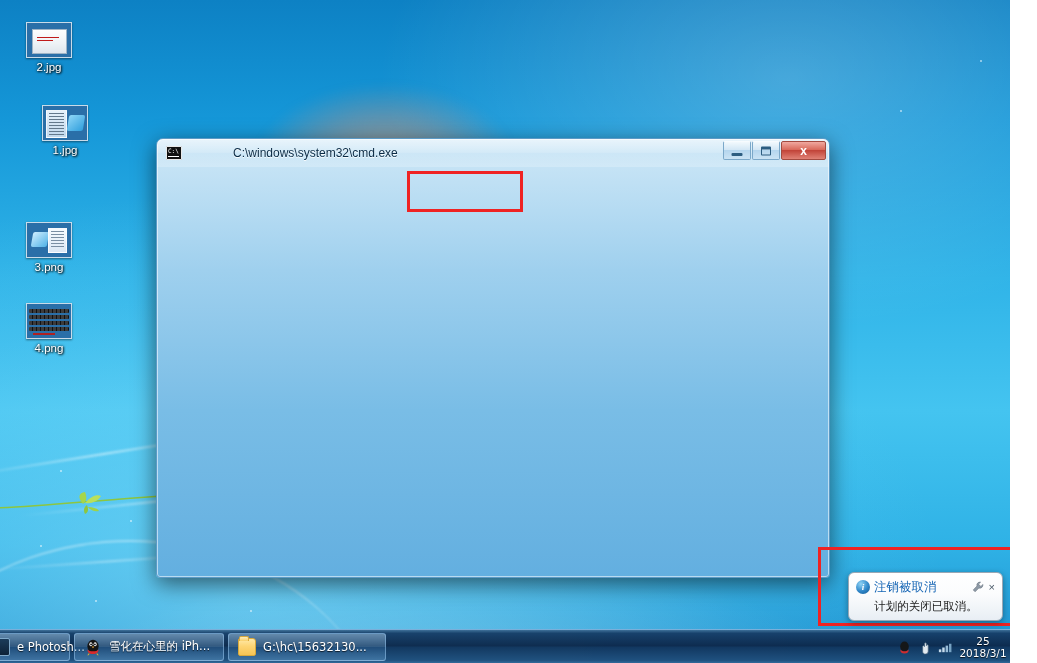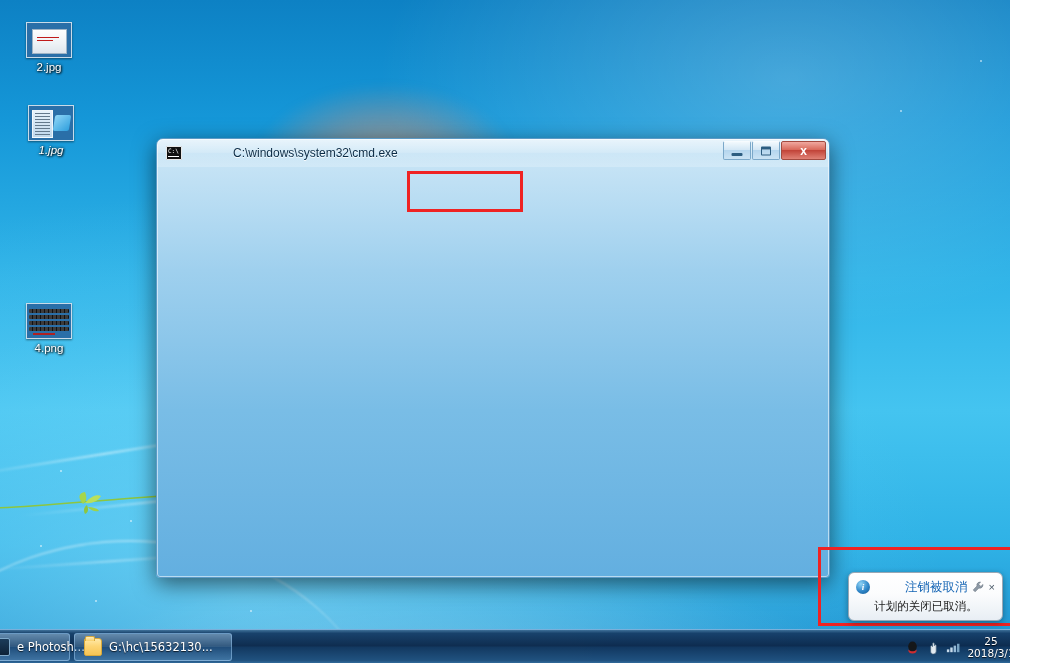--- a/index.html
+++ b/index.html
@@ -369,21 +369,20 @@
     font-weight: bold;
     font-family: "Liberation Serif", serif;
     line-height: 1;
   }
   .balloon-title {
     font-size: 12.5px;
     color: #1464b4;
     font-family: Liberation Sans, sans-serif;
     white-space: nowrap;
     flex: 1 1 auto;
-    text-align: right;
   }
   .wrench-icon {
     width: 12px; height: 12px;
     flex: 0 0 auto;
   }
   .balloon-close {
     font-size: 11px;
     color: #4a5a68;
     font-family: "Liberation Sans", sans-serif;
     cursor: pointer;
@@ -471,21 +470,21 @@
     background: linear-gradient(180deg,#1b3c5a,#0d2237);
     border: 1px solid #7fa9c9;
     border-radius: 2px;
   }
 
   
   .ico-qq svg { display: block; }
 
   .tray {
     position: absolute;
-    right: 0; top: 0;
+    right: 8px; top: 0;
     height: 34px;
     display: flex;
     align-items: center;
     gap: 5px;
     padding-right: 4px;
   }
   .tray-icon { width: 15px; height: 15px; opacity: .95; }
   .clock {
     text-align: center;
     color: #ffffff;
@@ -548,37 +547,51 @@
   </div>
 
   <div class="desk-icon" style="left:8px; top:22px;">
     <div class="thumb th-dialog">
       <div class="ln" style="left:10px;top:14px;width:22px"></div>
       <div class="ln" style="left:10px;top:17px;width:16px"></div>
     </div>
     <div class="label">2.jpg</div>
   </div>
 
-  <div class="desk-icon" style="left:10px; top:105px;font-style:italic;">
+  <div class="desk-icon" style="left:24px; top:105px;">
     <div class="thumb th-start">
       <div class="menu">
           <i></i>
           <i></i>
           <i></i>
           <i></i>
           <i></i>
           <i></i>
           <i></i>
           <i></i>
         </div>
       <div class="flag"></div>
     </div>
     <div class="label">1.jpg</div>
   </div>
 
+  <div class="desk-icon" style="left:8px; top:222px;">
+    <div class="thumb th-desk">
+      <div class="flag2"></div>
+      <div class="panel">
+          <i></i>
+          <i></i>
+          <i></i>
+          <i></i>
+          <i></i>
+          <i></i>
+        </div>
+    </div>
+    <div class="label">3.png</div>
+  </div>
 
   <div class="desk-icon" style="left:8px; top:303px;">
     <div class="thumb th-kbd">
       <div class="row" style="top:5px"></div>
       <div class="row" style="top:11px"></div>
       <div class="row" style="top:17px"></div>
       <div class="row" style="top:23px"></div>
       <div class="accent"></div>
     </div>
     <div class="label">4.png</div>
@@ -618,20 +631,36 @@
     <div class="balloon-body">计划的关闭已取消。</div>
   </div>
 
   <div class="taskbar">
 
     <div class="task-btn" style="width:88px; margin-left:-18px;">
       <span class="task-ico ico-ps"></span>
       <span class="tlabel">e Photosh...</span>
     </div>
 
+    <div class="task-btn" style="width:150px;">
+      <span class="task-ico ico-qq">
+        <svg viewBox="0 0 18 18" width="18" height="18">
+          <ellipse cx="9" cy="8.2" rx="5.6" ry="6.4" fill="#141414"></ellipse>
+          <ellipse cx="6.9" cy="6.2" rx="1.5" ry="2" fill="#ffffff"></ellipse>
+          <ellipse cx="11.1" cy="6.2" rx="1.5" ry="2" fill="#ffffff"></ellipse>
+          <circle cx="7.1" cy="6.4" r="0.85" fill="#000"></circle>
+          <circle cx="10.9" cy="6.4" r="0.85" fill="#000"></circle>
+          <path d="M7.6,8.6 L10.4,8.6 L9,10.2 Z" fill="#e8a13a"></path>
+          <path d="M3.6,11.4 C5,14 13,14 14.4,11.4 C14.8,14 13,16 9,16 C5,16 3.2,14 3.6,11.4 Z" fill="#d92b2b"></path>
+          <path d="M5.4,15.4 C5.4,17 4.1,17.6 3.2,17 C4.2,16.8 4.6,16.2 4.7,15.3 Z" fill="#f2c02a"></path>
+          <path d="M12.6,15.4 C12.6,17 13.9,17.6 14.8,17 C13.8,16.8 13.4,16.2 13.3,15.3 Z" fill="#f2c02a"></path>
+        </svg>
+      </span>
+      <span class="tlabel">雪化在心里的 iPh...</span>
+    </div>
 
     <div class="task-btn" style="width:158px;">
       <span class="task-ico ico-folder"></span>
       <span class="tlabel">G:\hc\15632130...</span>
     </div>
 
 
     <div class="tray">
       <svg class="tray-icon" viewBox="0 0 16 16">
         <ellipse cx="8" cy="7" rx="4.6" ry="5.4" fill="#161616"></ellipse>

